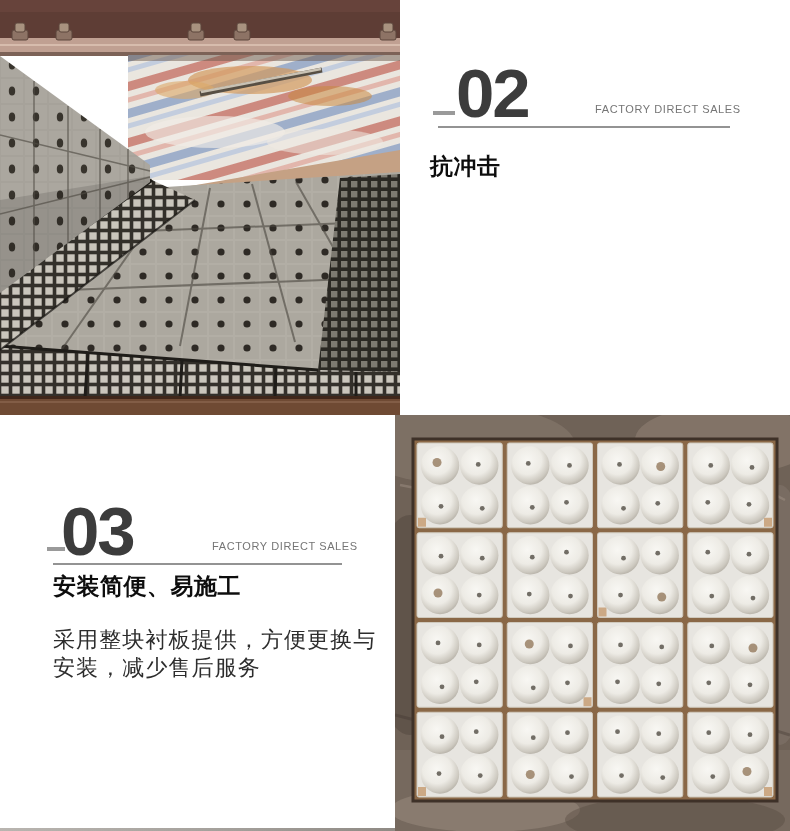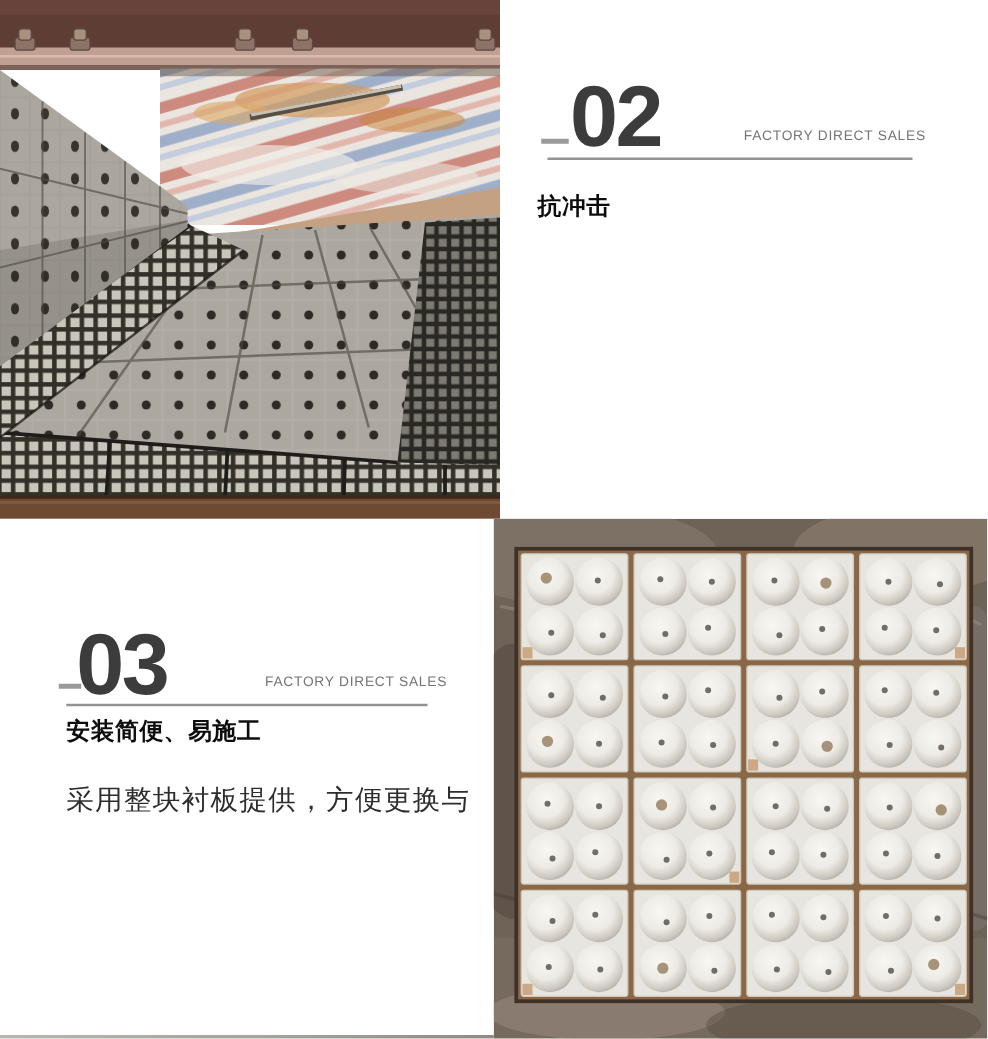--- a/index.html
+++ b/index.html
@@ -31,21 +31,21 @@
     position:absolute;font-size:11px;letter-spacing:0.6px;color:#757575;white-space:nowrap;
   }
   .feature-02 .tagline{left:195px;top:103px;}
   .feature-03 .tagline{left:177px;top:125px;}
 
   .rule{position:absolute;height:2px;background:#939393;}
   .feature-02 .rule{left:38px;top:126px;width:292px;}
   .feature-03 .rule{left:18px;top:148px;width:289px;}
 
   .feature h2{
-    position:absolute;margin:0;font-size:19px;line-height:30px;font-weight:bold;
+    position:absolute;margin:0;font-size:23px;line-height:30px;font-weight:bold;
     color:#0d0d0d;white-space:nowrap;letter-spacing:0.5px;
   }
   .feature-02 h2{left:30px;top:151px;}
   .feature-03 h2{left:18px;top:156px;}
 
   .body-text{position:absolute;}
   .feature-02 .body-text{left:30px;top:195px;}
   .feature-03 .body-text{left:18px;top:211px;}
   .body-line{
     font-size:22px;line-height:28px;color:#2d2d2d;letter-spacing:1.1px;white-space:nowrap;
@@ -185,20 +185,21 @@
   </section>
 
   <section class="feature feature-03">
     <span class="tick"></span>
     <span class="num">03</span>
     <span class="tagline">FACTORY DIRECT SALES</span>
     <span class="rule"></span>
     <h2>安装简便、易施工</h2>
     <div class="body-text">
       <div class="body-line">采用整块衬板提供，方便更换与</div>
+      <div class="body-line">安装，减少售后服务</div>
     </div>
   </section>
 
   <figure class="photo-br" role="img" aria-label="球面耐磨陶瓷衬板 4x4 拼块">
     <svg viewBox="0 0 395 416" preserveAspectRatio="none">
       <defs>
         <radialGradient id="gDome" cx="0.42" cy="0.36" r="0.68">
           <stop offset="0%" stop-color="#f8f7f3"></stop>
           <stop offset="55%" stop-color="#edebe5"></stop>
           <stop offset="85%" stop-color="#cdc9c0"></stop>

